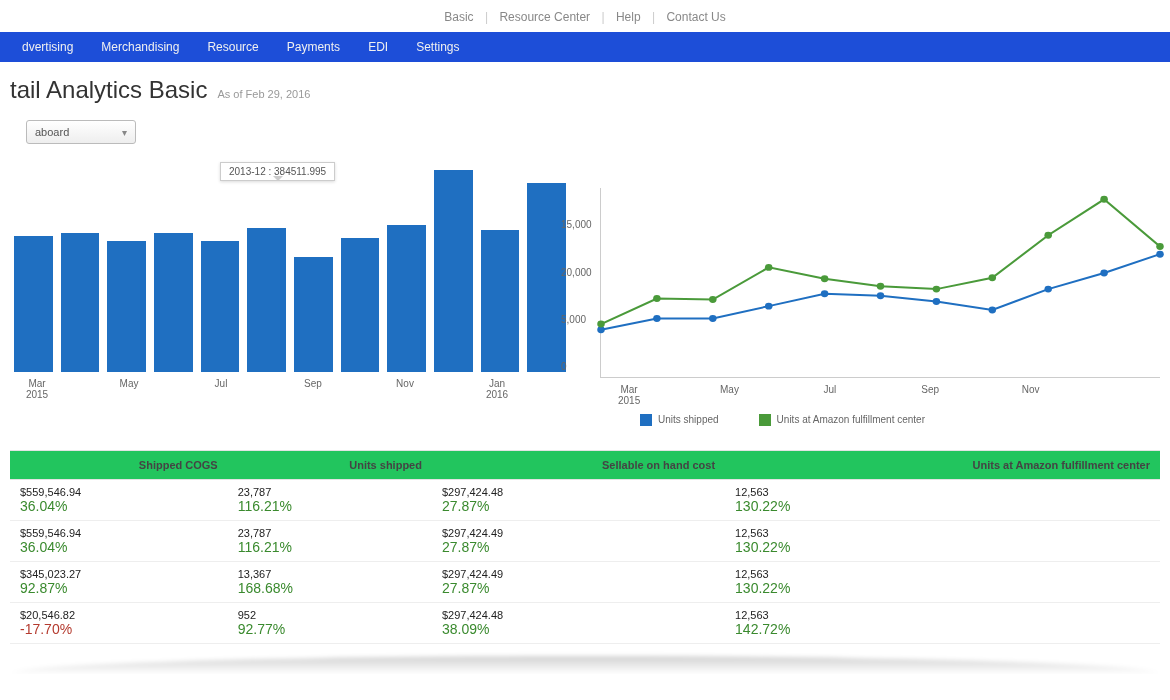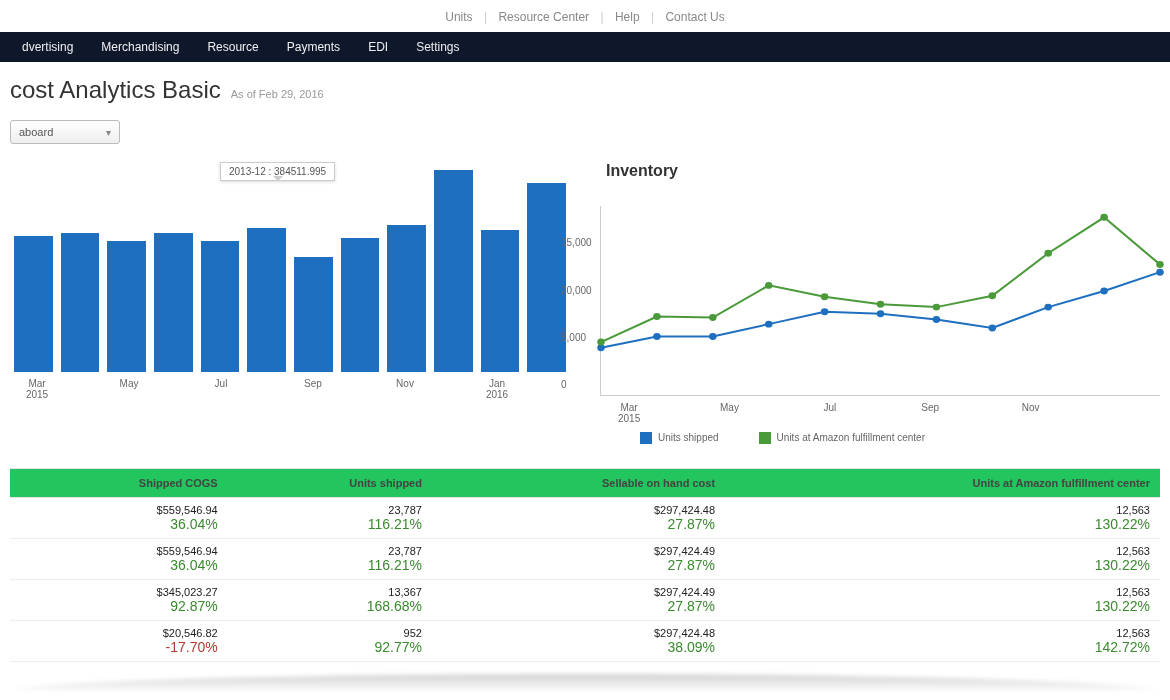--- a/index.html
+++ b/index.html
@@ -1,25 +1,25 @@
 <!DOCTYPE html>
 <html><head>
 <meta charset="utf-8">
 <style>
   * { box-sizing: border-box; margin: 0; padding: 0; }
   body { font-family: Arial, Helvetica, sans-serif; font-size: 12px; color: #333; background:#fff; width:1170px; }
   .topnav { text-align:center; padding:10px 0 8px 0; color:#888; font-size:12px; }
   .topnav span { padding:0 6px; cursor:pointer; }
   .topnav .sep { color:#ccc; padding:0 2px; cursor:default; }
-  .menubar { background:#0f172a; color:#eee; height:30px; display:flex; align-items:center; padding:0 8px; font-size:12px; }
+  .menubar { background:#1d4ed8; color:#eee; height:30px; display:flex; align-items:center; padding:0 8px; font-size:12px; }
   .menubar .item { padding:0 14px; cursor:pointer; color:#f0f0f0; }
   .title-row { padding:14px 10px 6px 10px; display:flex; align-items:baseline; gap:10px; }
   .title-row h1 { font-size:24px; font-weight:normal; color:#333; }
   .title-row .asof { font-size:11px; color:#999; }
-  .toolbar { padding:10px 18px 18px 10px; }
+  .toolbar { padding:10px 18px 18px 10px;margin-left:16px; }
   .select { display:inline-flex; align-items:center; justify-content:space-between; width:110px; height:24px; border:1px solid #bbb; border-radius:3px; background:linear-gradient(#fff,#eee); padding:0 8px; font-size:11px; color:#555; cursor:pointer; }
   .select .caret { font-size:10px; color:#888; }
   .charts { display:flex; gap:30px; padding:0 10px 10px 10px; }
   .chart-col { flex:1 1 50%; position:relative; }
   .chart-title { font-size:16px; font-weight:bold; color:#333; margin:0 0 8px 6px; }
   .chart-area { position:relative; height:240px; }
   .bar-chart { position:relative; height:210px; display:flex; align-items:flex-end; gap:8px; padding:0 4px; }
   .bar { flex:1 1 0; background:#1f6fc1; }
   .bar-xaxis { display:flex; justify-content:space-between; font-size:10px; color:#666; margin-top:6px; padding:0 4px; }
   .bar-xaxis span { flex:1 1 0; text-align:center; }
@@ -31,52 +31,52 @@
   .line-chart-wrap svg { position:absolute; inset:0; width:100%; height:100%; overflow:visible; }
   .line-xaxis { display:flex; justify-content:space-between; font-size:10px; color:#666; margin-top:6px; padding:0 4px; }
   .line-xaxis span { flex:1 1 0; text-align:center; }
   .legend { display:flex; gap:40px; padding:8px 0 0 40px; font-size:10px; color:#666; align-items:center; }
   .legend .swatch { display:inline-block; width:12px; height:12px; margin-right:6px; vertical-align:middle; }
   .legend .sw-blue { background:#1f6fc1; }
   .legend .sw-green { background:#4a9a3a; }
 
   .data-table { width:calc(100% - 20px); margin:14px 10px 0 10px; border-collapse:collapse; font-size:11px; }
   .data-table thead th { background:#22c55e; border-top:1px solid #e3e3e3; border-bottom:1px solid #e3e3e3; padding:8px 10px; text-align:right; font-weight:bold; color:#444; }
-  .data-table td { padding:6px 10px 2px 10px; text-align:right; border-bottom:1px solid #eee; }
+  .data-table td { padding:6px 10px 2px 10px; border-bottom:1px solid #eee; }
   .data-table td .val { color:#222; }
   .data-table td .pct { display:block; font-size:14px; padding-bottom:4px; }
   .pct.pos { color:#3a8a2e; }
   .pct.neg { color:#b43a2e; }
 
   .shadow-bar { height:18px; margin:12px 10px 0 10px; background:linear-gradient(rgba(0,0,0,.18), rgba(0,0,0,0)); border-radius:50% 50% 0 0 / 100% 100% 0 0; filter:blur(2px); }
 </style>
 </head>
 <body>
 
 <div class="topnav">
-  <span>Units</span>
+  <span>Basic</span>
   <span class="sep">|</span>
   <span>Resource Center</span>
   <span class="sep">|</span>
   <span>Help</span>
   <span class="sep">|</span>
   <span>Contact Us</span>
 </div>
 
 <div class="menubar">
   <div class="item">dvertising</div>
   <div class="item">Merchandising</div>
   <div class="item">Resource</div>
   <div class="item">Payments</div>
   <div class="item">EDI</div>
   <div class="item">Settings</div>
 </div>
 
 <div class="title-row">
-  <h1>cost Analytics Basic</h1>
+  <h1>tail Analytics Basic</h1>
   <span class="asof">As of Feb 29, 2016</span>
 </div>
 
 <div class="toolbar">
   <div class="select">
     <span>aboard</span>
     <span class="caret">▾</span>
   </div>
 </div>
 
@@ -110,21 +110,20 @@
           <span></span>
           <span>Nov</span>
           <span></span>
           <span>Jan<br>2016</span>
           <span></span>
         </div>
     </div>
   </div>
 
   <div class="chart-col">
-    <div class="chart-title">Inventory</div>
     <div class="line-chart-wrap" id="line-chart-wrap">
       <svg id="line-svg" preserveAspectRatio="none" viewBox="0 0 520 190">
           <path d="M0 142.5 L52 131.1 L104 131.1 L156 118.75 L208 106.4 L260 108.3 L312 114 L364 122.55 L416 101.64999999999999 L468 85.49999999999999 L520 66.5 " fill="none" stroke="#1f6fc1" stroke-width="2"></path>
           <circle cx="0" cy="142.5" r="3.5" fill="#1f6fc1"></circle>
           <circle cx="52" cy="131.1" r="3.5" fill="#1f6fc1"></circle>
           <circle cx="104" cy="131.1" r="3.5" fill="#1f6fc1"></circle>
           <circle cx="156" cy="118.75" r="3.5" fill="#1f6fc1"></circle>
           <circle cx="208" cy="106.4" r="3.5" fill="#1f6fc1"></circle>
           <circle cx="260" cy="108.3" r="3.5" fill="#1f6fc1"></circle>
           <circle cx="312" cy="114" r="3.5" fill="#1f6fc1"></circle>

